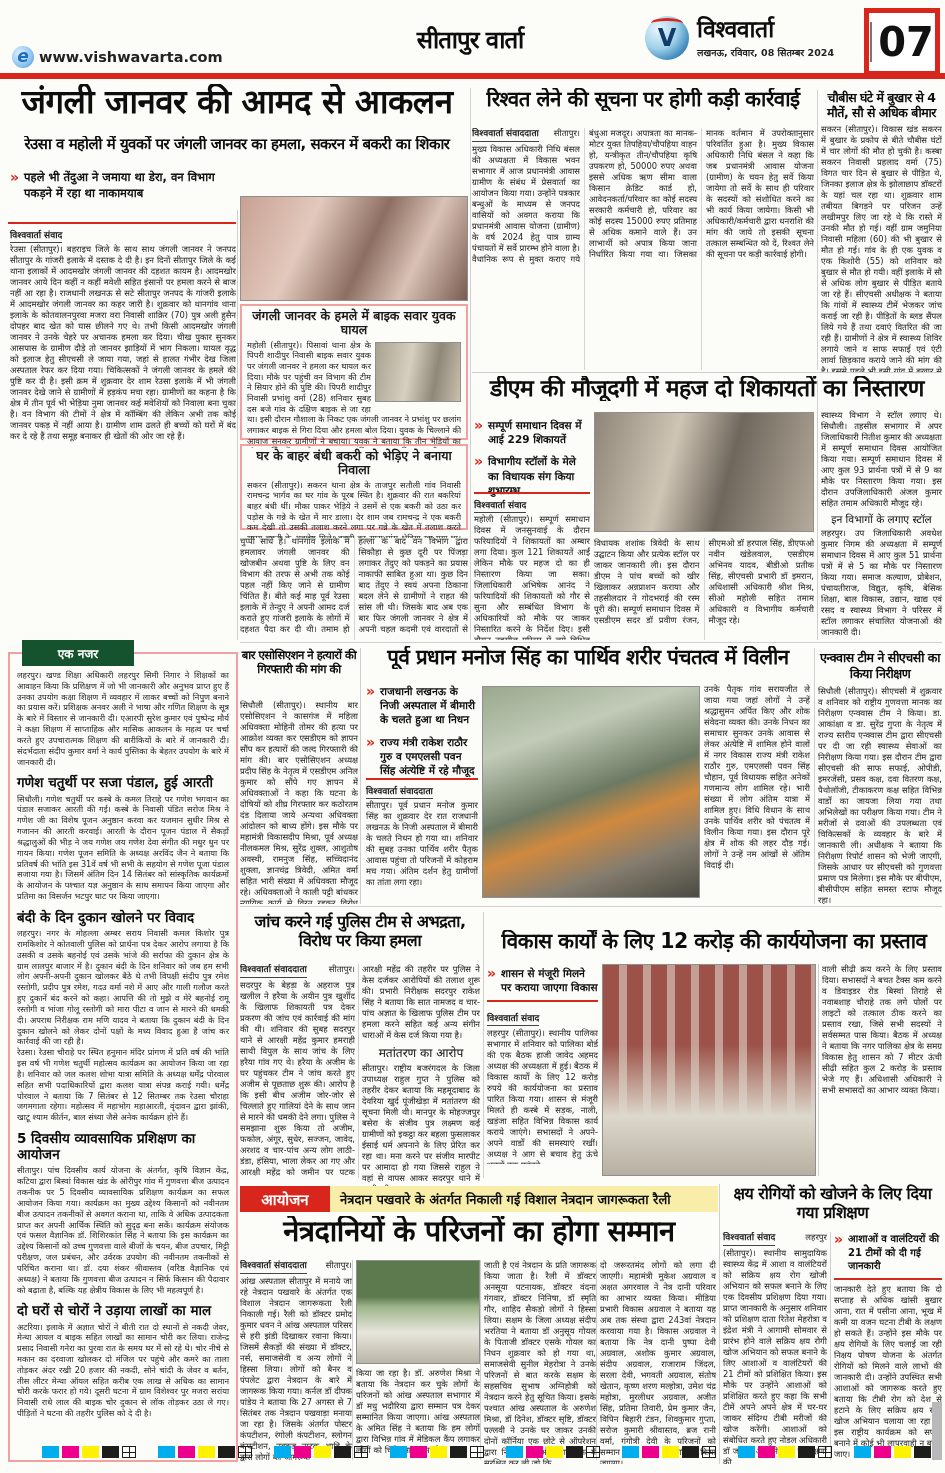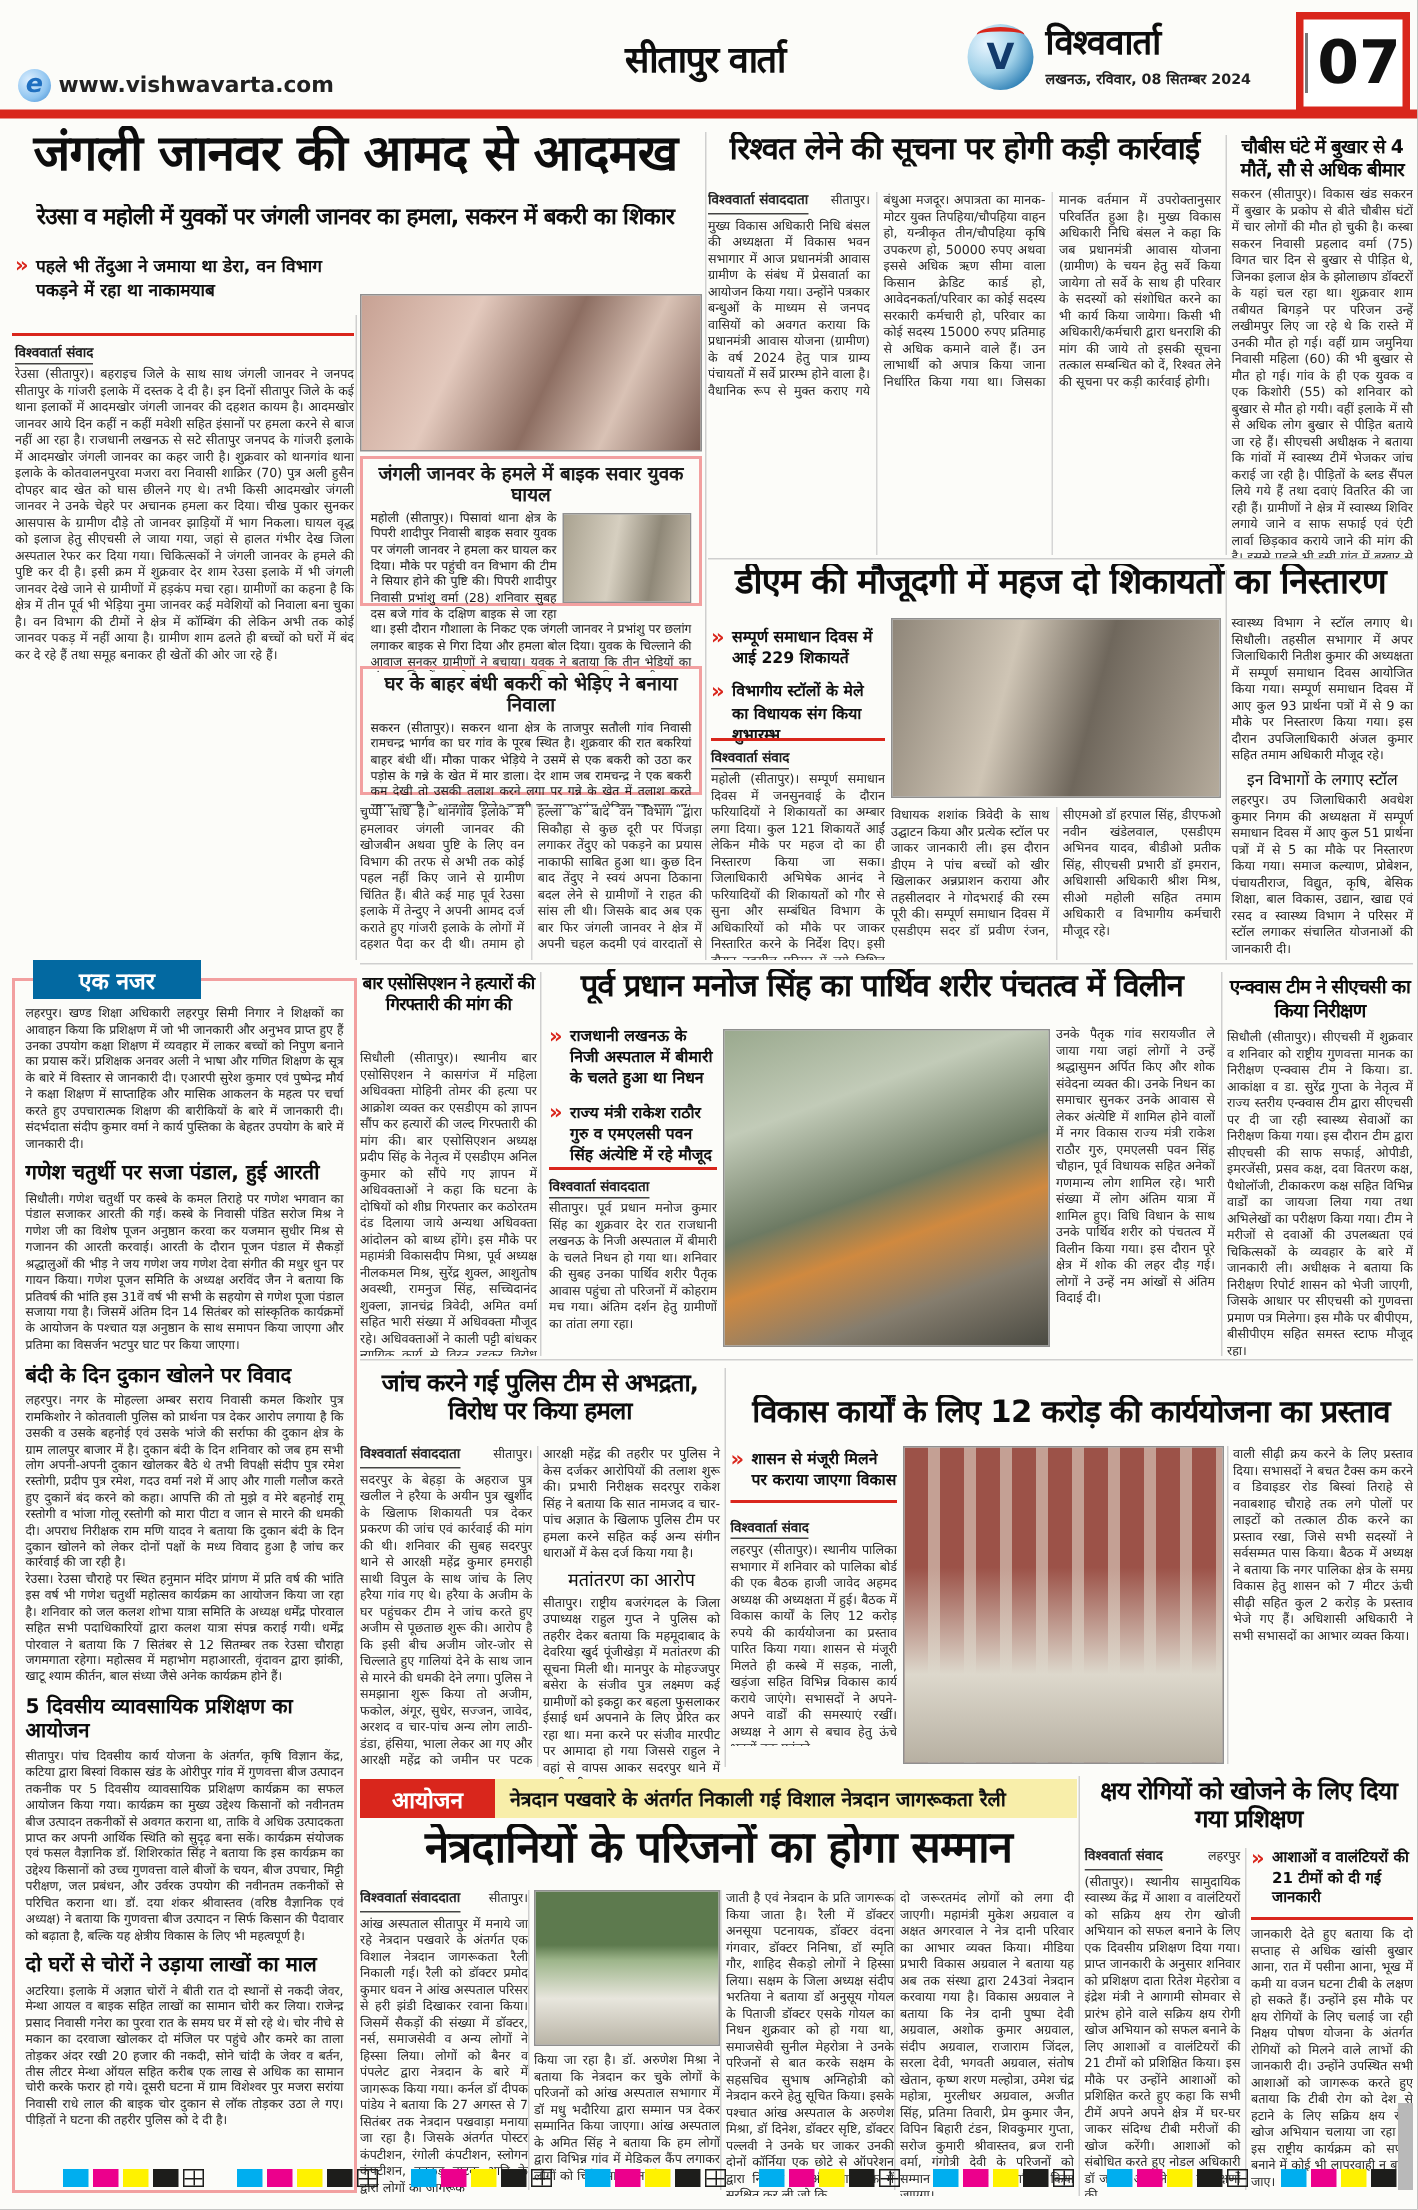--- a/index.html
+++ b/index.html
@@ -36,21 +36,21 @@
   #pagebox span{font-weight:bold;font-size:40px;color:#111;border-left:2px solid #777;padding-left:6px;line-height:1}
 
   
   #lead-hl{left:6px;top:84px;width:462px;font-size:33px}
   #lead-sub{left:6px;top:136px;width:462px;font-size:15px}
   #lead-kicker{left:10px;top:170px;width:226px}
   #lead-krule{left:8px;top:222px;width:228px}
   #lead-byline{left:10px;top:228px}
   #lead-bodyL{left:10px;top:244px;width:226px;height:396px}
   #photo-lead{left:240px;top:196px;width:228px;height:105px;background:linear-gradient(115deg,#c7a193,#e3c9bd 30%,#8d6e62 55%,#d9c2b5 75%,#7a5c52)}
-  #lead-box1{left:240px;top:304px;width:228px;height:100px;border:2px solid #f2a0a0;padding:3px 5px}
+  #lead-box1{left:240px;top:304px;width:228px;height:136px;border:2px solid #f2a0a0;padding:3px 5px}
   #lead-box1 .t,#lead-box2 .t{font-size:12.5px;font-weight:bold;text-align:center;margin-bottom:2px;line-height:1.15}
   #lead-box1 .b,#lead-box2 .b{font-size:8.2px;line-height:1.3;text-align:justify;overflow:hidden}
   #lead-box1 .b{height:108px}
   #photo-inset{float:right;width:86px;height:60px;margin:2px 0 2px 4px;background:linear-gradient(100deg,#a9a290,#d6cfc0 40%,#8f8878 70%,#c9bfae)}
   #lead-box2{left:240px;top:444px;width:228px;height:86px;border:2px solid #f2a0a0;padding:3px 5px}
   #lead-box2 .b{height:58px}
   #lead-bodyB{left:240px;top:536px;width:228px;height:104px}
   #vr-lead{left:237px;top:210px;height:430px}
   #vr-mid1{left:470px;top:88px;height:552px}
 
@@ -129,21 +129,21 @@
   #tb-hl{left:723px;top:1184px;width:219px;font-size:16px;white-space:normal;line-height:1.2}
   #tb-left{left:723px;top:1232px;width:104px;height:232px}
   #vr-tbm{left:830px;top:1232px;height:228px}
   #tb-right{left:834px;top:1232px;width:108px}
   #tb-right .ktext{font-size:10px}
   #tb-rule{width:108px;margin:5px 0 4px}
   #tb-bodyR{width:108px;height:178px}
 
   
   #eknajar{left:8px;top:652px;width:230px;height:810px;border:2px solid #f2a0a0;padding:16px 7px 4px 7px;overflow:hidden}
-  #eknajar-tab{left:22px;top:640px;width:112px;height:26px;background:#0369a1;color:#fff;font-weight:bold;font-size:15px;display:flex;align-items:center;justify-content:center;z-index:2}
+  #eknajar-tab{left:22px;top:640px;width:112px;height:26px;background:#14532d;color:#fff;font-weight:bold;font-size:12px;display:flex;align-items:center;justify-content:center;z-index:2}
   .ek-t{font-weight:bold;font-size:13.5px;line-height:1.2;margin:7px 0 3px;color:#0d0d0d}
   .ek-b{font-size:8.2px;line-height:1.32;text-align:justify;color:#262626}
 
   
   .pbar{position:absolute;top:1446px;display:flex;gap:3px;align-items:center}
   .sq{width:17px;height:12px;display:inline-block}
   .sq.c{background:#00aeef}.sq.m{background:#ec008c}.sq.y{background:#fff200}.sq.k{background:#1d1d1b}
   .reg{width:14px;height:12px;border:1px solid #1d1d1b;background:
       linear-gradient(#1d1d1b,#1d1d1b) center/100% 1px no-repeat,
       linear-gradient(#1d1d1b,#1d1d1b) center/1px 100% no-repeat}
@@ -164,21 +164,21 @@
     <span>
       <div class="bn">विश्ववार्ता</div>
       <div class="ed">लखनऊ,  रविवार, 08 सितम्बर 2024</div>
     </span>
   </div>
   <div class="abs" id="topline"></div>
   <div class="abs" id="pagebox">
     <span>07</span>
   </div>
 
-  <div class="abs hl" id="lead-hl">जंगली जानवर की आमद से आदमख</div>
+  <div class="abs hl" id="lead-hl">जंगली जानवर की आमद से आकलन</div>
   <div class="abs hl" id="lead-sub">रेउसा व महोली में युवकों पर जंगली जानवर का हमला, सकरन में बकरी का शिकार</div>
   <div class="abs kick" id="lead-kicker">
     <span class="kmark">»</span>
     <span class="ktext">पहले भी तेंदुआ ने जमाया था डेरा, वन विभाग पकड़ने में रहा था नाकामयाब</span>
   </div>
   <div class="abs redrule" id="lead-krule"></div>
   <div class="abs byline" id="lead-byline">विश्ववार्ता संवाद</div>
   <div class="abs body-txt" id="lead-bodyL">रेउसा (सीतापुर)। बहराइच जिले के साथ साथ जंगली जानवर ने जनपद सीतापुर के गांजरी इलाके में दस्तक दे दी है। इन दिनों सीतापुर जिले के कई थाना इलाकों में आदमखोर जंगली जानवर की दहशत कायम है। आदमखोर जानवर आये दिन कहीं न कहीं मवेशी सहित इंसानों पर हमला करने से बाज नहीं आ रहा है। राजधानी लखनऊ से सटे सीतापुर जनपद के गांजरी इलाके में आदमखोर जंगली जानवर का कहर जारी है। शुक्रवार को थानगांव थाना इलाके के कोतवालनपुरवा मजरा वरा निवासी शाक्रिर (70) पुत्र अली हुसैन दोपहर बाद खेत को घास छीलने गए थे। तभी किसी आदमखोर जंगली जानवर ने उनके चेहरे पर अचानक हमला कर दिया। चीख पुकार सुनकर आसपास के ग्रामीण दौड़े तो जानवर झाड़ियों में भाग निकला। घायल वृद्ध को इलाज हेतु सीएचसी ले जाया गया, जहां से हालत गंभीर देख जिला अस्पताल रेफर कर दिया गया। चिकित्सकों ने जंगली जानवर के हमले की पुष्टि कर दी है। इसी क्रम में शुक्रवार देर शाम रेउसा इलाके में भी जंगली जानवर देखे जाने से ग्रामीणों में हड़कंप मचा रहा। ग्रामीणों का कहना है कि क्षेत्र में तीन पूर्व भी भेड़िया नुमा जानवर कई मवेशियों को निवाला बना चुका है। वन विभाग की टीमों ने क्षेत्र में कॉम्बिंग की लेकिन अभी तक कोई जानवर पकड़ में नहीं आया है। ग्रामीण शाम ढलते ही बच्चों को घरों में बंद कर दे रहे हैं तथा समूह बनाकर ही खेतों की ओर जा रहे हैं।</div>
   <div class="abs photo" id="photo-lead"></div>
   <div class="abs" id="lead-box1">

